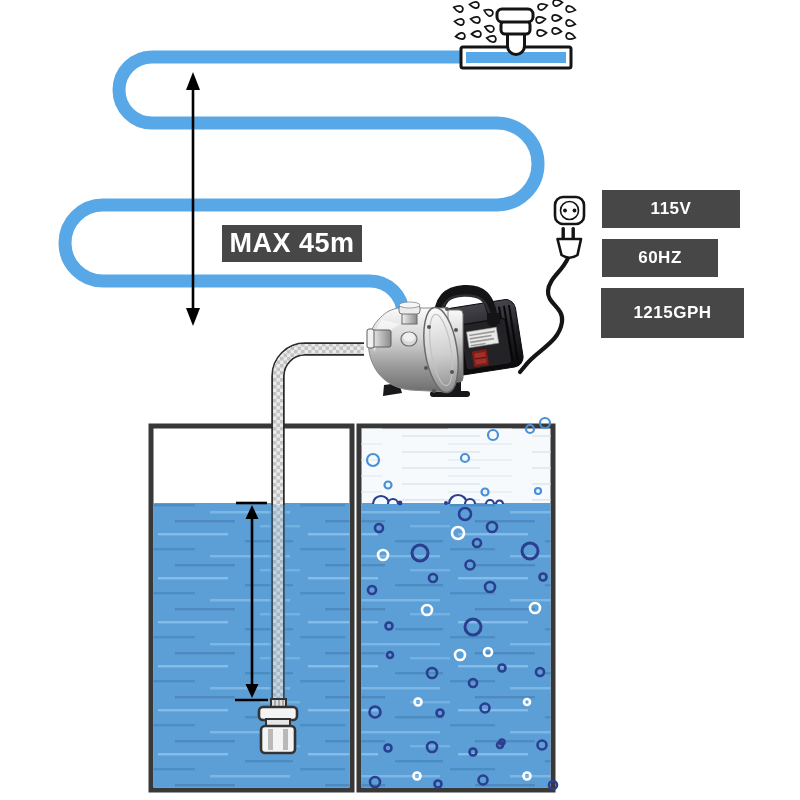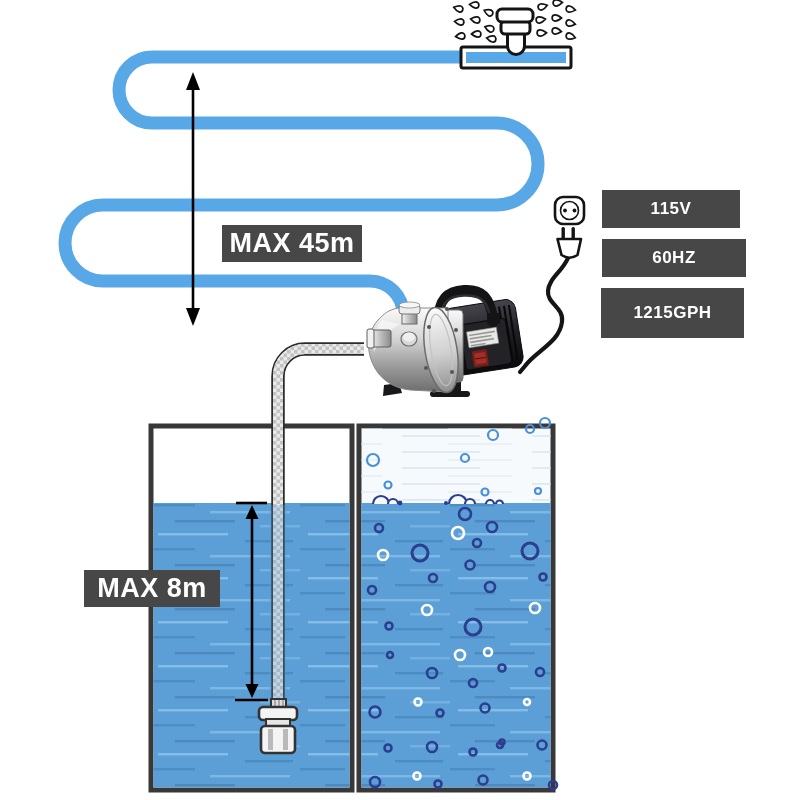--- a/index.html
+++ b/index.html
@@ -9,21 +9,21 @@
   #base-art{z-index:1;}
   #overlay-art{z-index:3;pointer-events:none;}
   .label-box{position:absolute;z-index:2;background:#474747;color:#ffffff;
              display:flex;align-items:center;justify-content:center;
              font-weight:bold;letter-spacing:.5px;}
   .max-box{font-size:27px;}
   .spec-box{font-size:17px;}
   #max45{left:185px;top:225px;width:140px;height:37px;margin-left:37px;}
   #max8{left:84px;top:570px;width:136px;height:37px;}
   #spec-v{left:602px;top:190px;width:138px;height:38px;}
-  #spec-hz{left:602px;top:239px;width:144px;height:38px;}
+  #spec-hz{left:602px;top:239px;width:116px;height:38px;}
   #spec-gph{left:601px;top:288px;width:143px;height:50px;}
 </style>
 </head>
 <body>
 
 <div id="stage">
 
 <svg id="base-art" width="800" height="800" viewBox="0 0 800 800">
   <defs>
     <linearGradient id="silverV" x1="0" y1="0" x2="0" y2="1">
@@ -250,21 +250,20 @@
   </g>
   <g>
     <rect x="555" y="197" width="29" height="27" rx="8" fill="#ffffff" stroke="#141414" stroke-width="2.6"></rect>
     <circle cx="569.5" cy="210.5" r="9" fill="#ffffff" stroke="#141414" stroke-width="1.6"></circle>
     <circle cx="565" cy="210.5" r="1.9" fill="#141414"></circle>
     <circle cx="574.5" cy="210.5" r="1.9" fill="#141414"></circle>
   </g>
 </svg>
 
 <div id="max45" class="label-box max-box">MAX 45m</div>
-<div id="max8" class="label-box max-box">MAX 8m</div>
 <div id="spec-v" class="label-box spec-box">115V</div>
 <div id="spec-hz" class="label-box spec-box">60HZ</div>
 <div id="spec-gph" class="label-box spec-box">1215GPH</div>
 
 <svg id="overlay-art" width="800" height="800" viewBox="0 0 800 800">
   <g stroke="#000000" fill="#000000">
     <line x1="193" y1="86" x2="193" y2="312" stroke-width="2.6"></line>
     <polygon points="193,72 186,90 200,90" stroke="none"></polygon>
     <polygon points="193,326 186,308 200,308" stroke="none"></polygon>
   </g>

